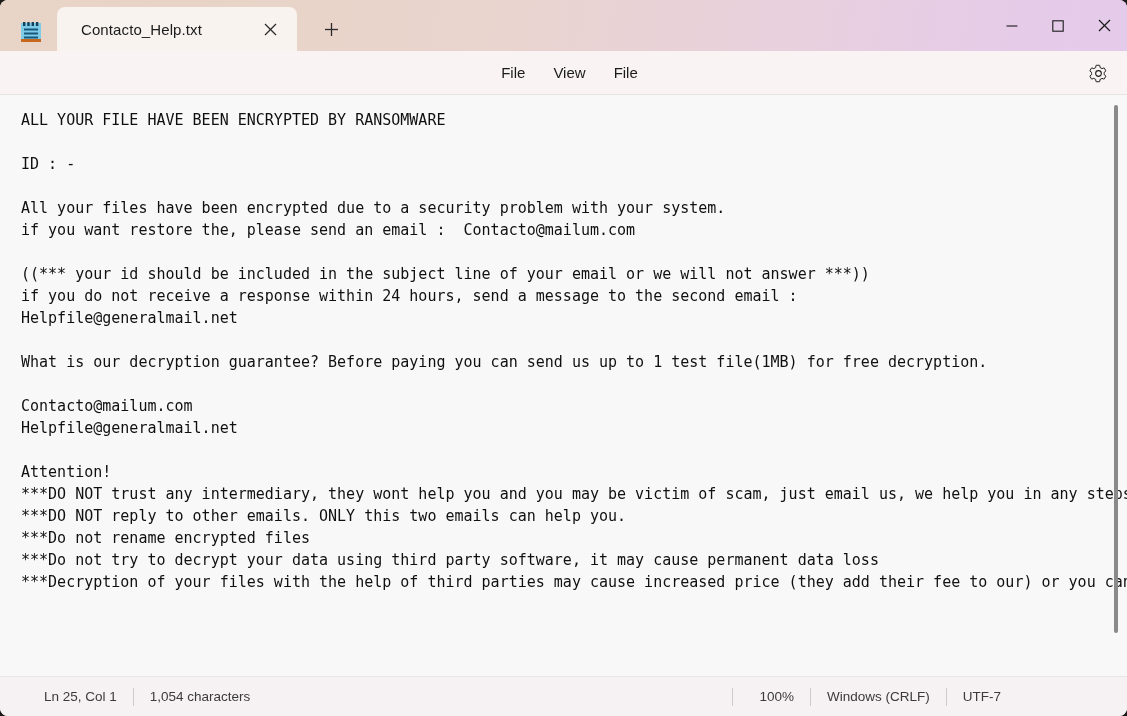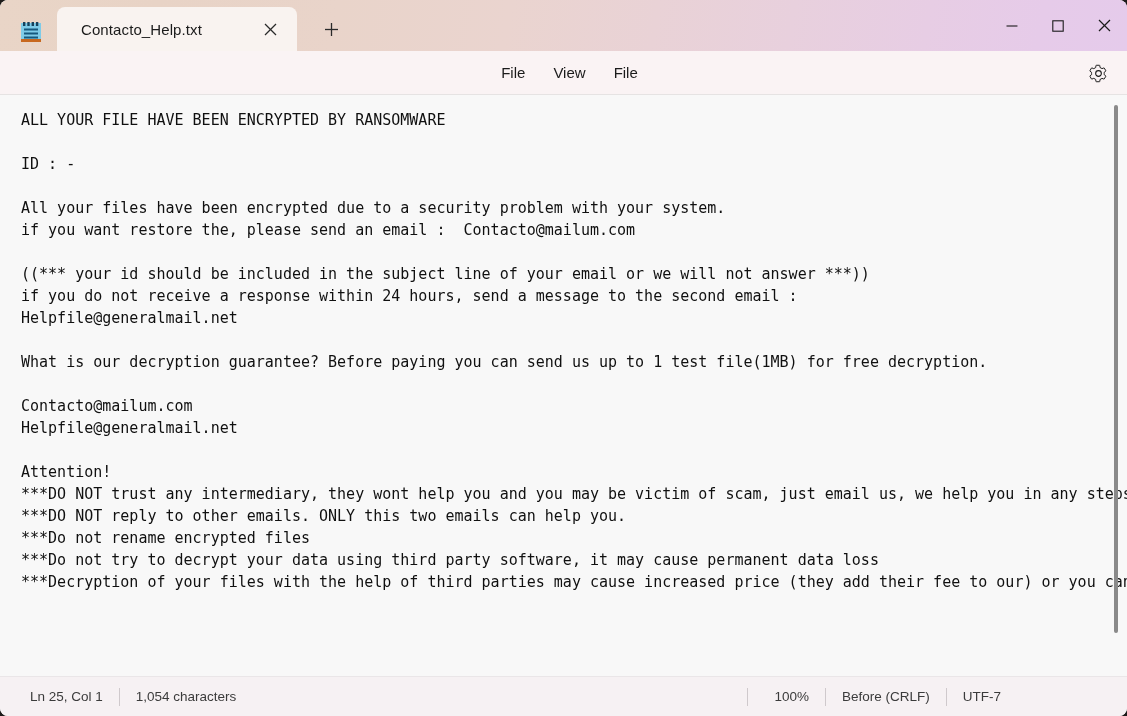--- a/index.html
+++ b/index.html
@@ -175,21 +175,21 @@
     display:flex;
     align-items:center;
     height:22px;
     padding:0 16px;
     white-space:nowrap;
   }
   .sb-sep {
     width:1px; height:18px;
     background:#cfc9cc;
   }
-  .sb-left { padding-left:30px; }
+  .sb-left { padding-left:44px; }
   .sb-zoom { padding-left:26px; }
   .sb-spacer { flex:1 1 auto; }
 </style>
 </head>
 <body>
 
 <div class="window">
 
   <div class="titlebar">
 
@@ -287,19 +287,19 @@
   </div>
 
   <div class="statusbar">
     <div class="sb-cell sb-left">Ln 25, Col 1</div>
     <div class="sb-sep"></div>
     <div class="sb-cell">1,054 characters</div>
     <div class="sb-spacer"></div>
     <div class="sb-sep"></div>
     <div class="sb-cell sb-zoom">100%</div>
     <div class="sb-sep"></div>
-    <div class="sb-cell">Before (CRLF)</div>
+    <div class="sb-cell">Windows (CRLF)</div>
     <div class="sb-sep"></div>
     <div class="sb-cell">UTF-7</div>
     <div style="width:110px"></div>
   </div>
 
 </div>
 
 </body></html>

